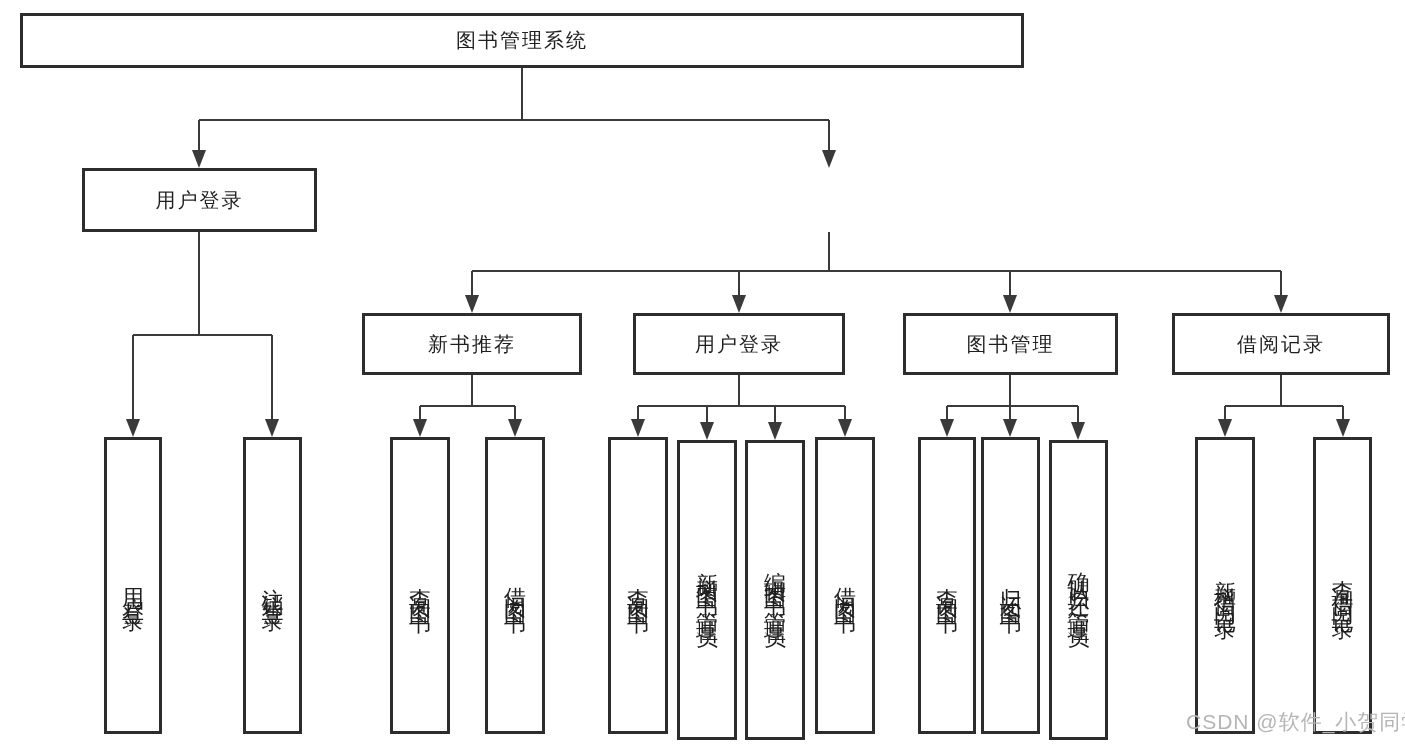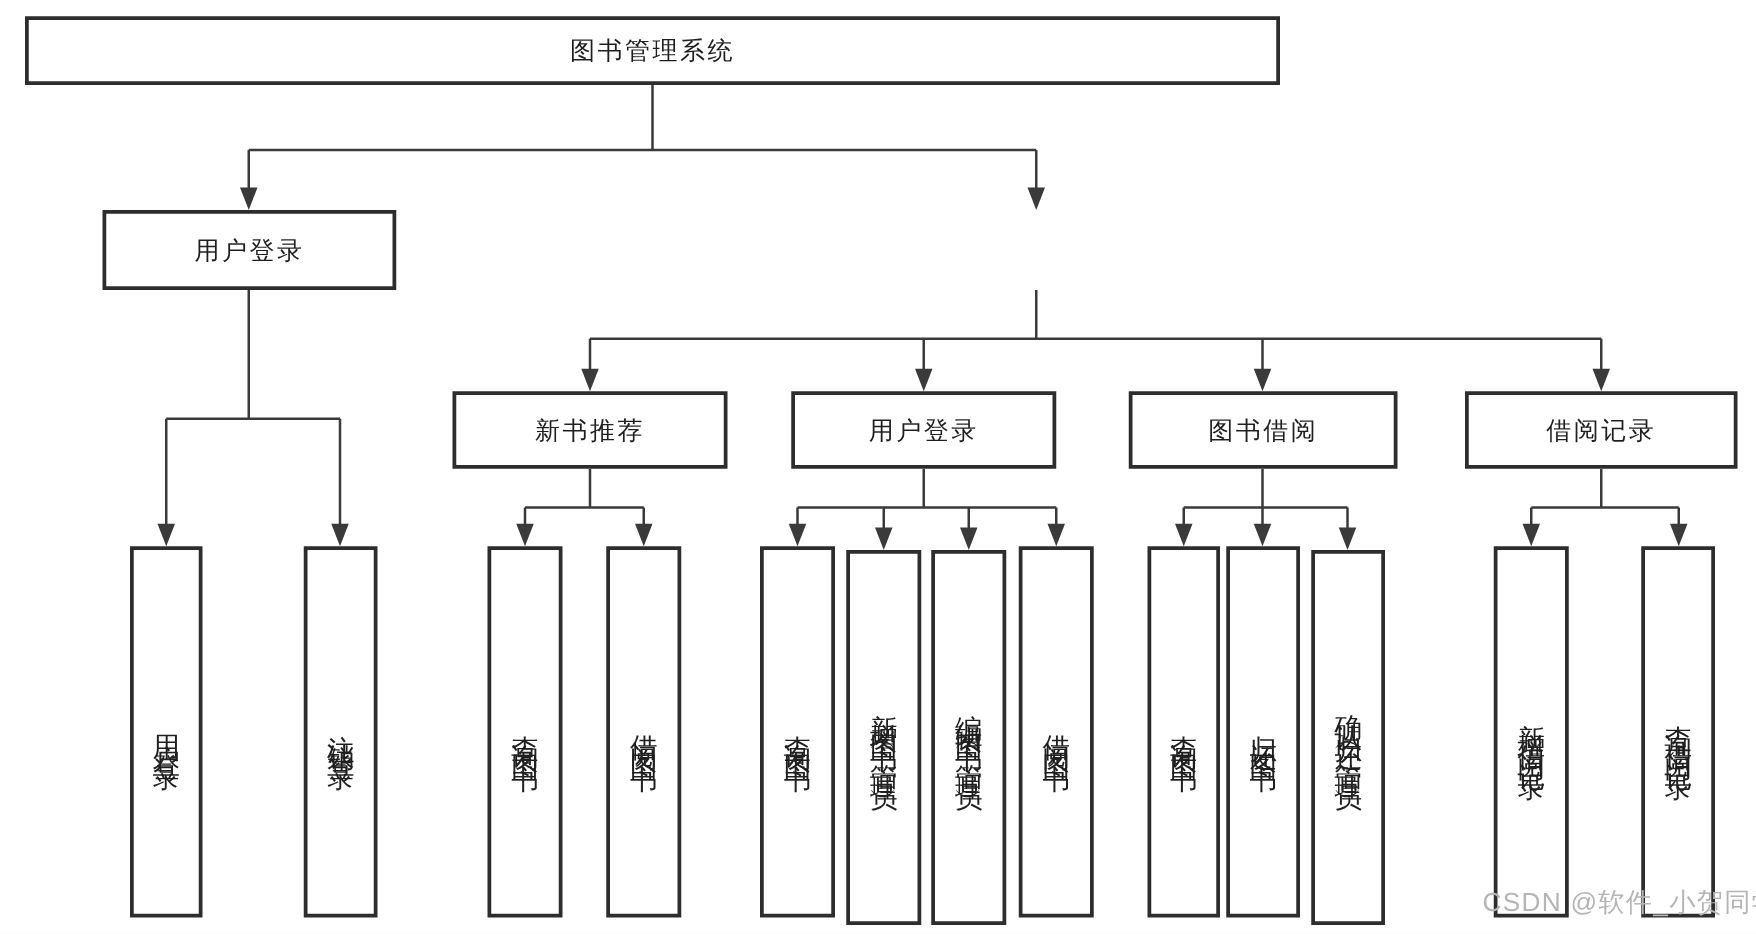--- a/index.html
+++ b/index.html
@@ -90,21 +90,21 @@
       <polygon points="1336,419 1350,419 1343,437"></polygon>
     </g>
   </svg>
 
   <div class="node" style="left:20px;top:13px;width:1004px;height:55px">图书管理系统</div>
 
   <div class="node" style="left:82px;top:168px;width:235px;height:64px">用户登录</div>
 
   <div class="node" style="left:362px;top:313px;width:220px;height:62px">新书推荐</div>
   <div class="node" style="left:633px;top:313px;width:212px;height:62px">用户登录</div>
-  <div class="node" style="left:903px;top:313px;width:215px;height:62px">图书借阅</div>
+  <div class="node" style="left:903px;top:313px;width:215px;height:62px">图书管理</div>
   <div class="node" style="left:1172px;top:313px;width:218px;height:62px">借阅记录</div>
 
   <div class="node v" style="left:104px;top:437px;width:58px;height:297px">用户登录</div>
   <div class="node v" style="left:243px;top:437px;width:59px;height:297px">注销登录</div>
 
   <div class="node v" style="left:390px;top:437px;width:60px;height:297px">查询图书</div>
   <div class="node v" style="left:485px;top:437px;width:60px;height:297px">借阅图书</div>
 
   <div class="node v" style="left:608px;top:437px;width:60px;height:297px">查询图书</div>
   <div class="node v" style="left:677px;top:440px;width:60px;height:300px">新增图书（管理员）</div>

